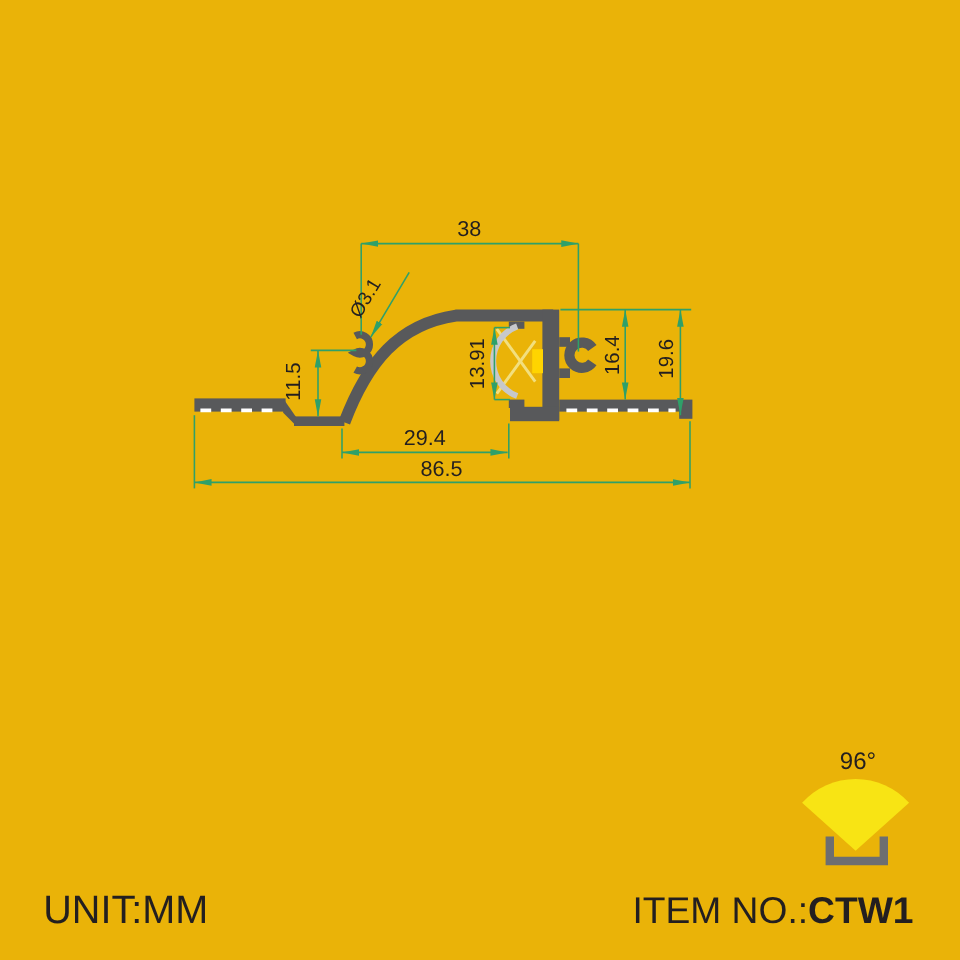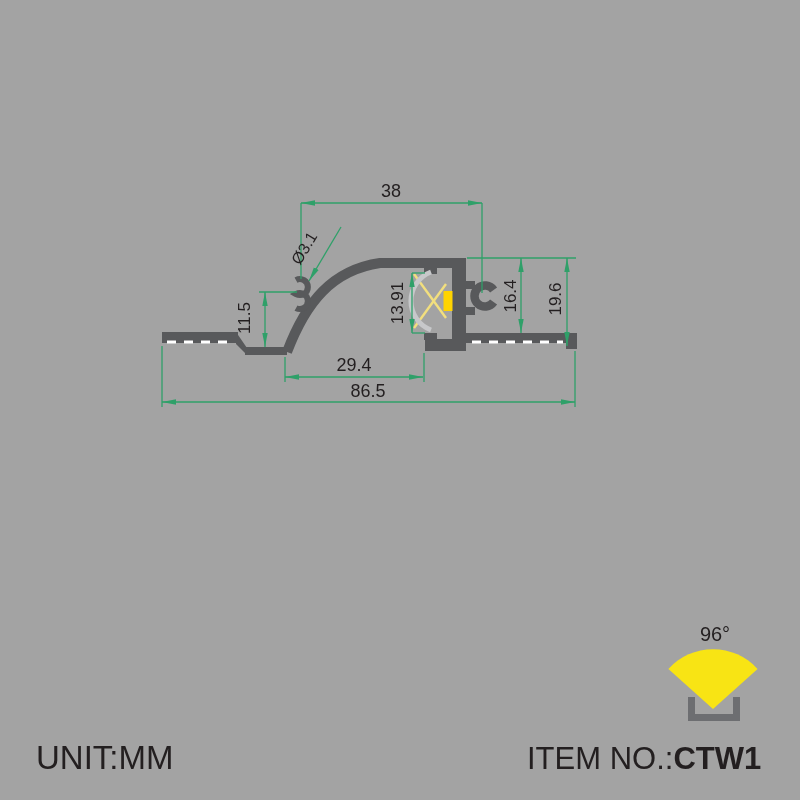--- a/index.html
+++ b/index.html
@@ -1,16 +1,16 @@
 <!DOCTYPE html>
 <html><head>
 <meta charset="utf-8">
 <style>
   html,body{margin:0;padding:0;background:#ffffff;}
-  .page{position:relative;width:800px;height:800px;background:#a3a3a3;overflow:hidden;
+  .page{position:relative;width:800px;height:800px;background:#eab308;overflow:hidden;
         font-family:"Liberation Sans", sans-serif;}
   svg text{font-family:"Liberation Sans", sans-serif;}
 </style>
 </head>
 <body>
 
 <div class="page">
 <svg width="800" height="800" viewBox="0 0 800 800">
   <defs>
     <marker id="arr" viewBox="0 0 11 6" refX="11" refY="3" markerWidth="11" markerHeight="6" orient="auto-start-reverse" fill="#2fa069">

